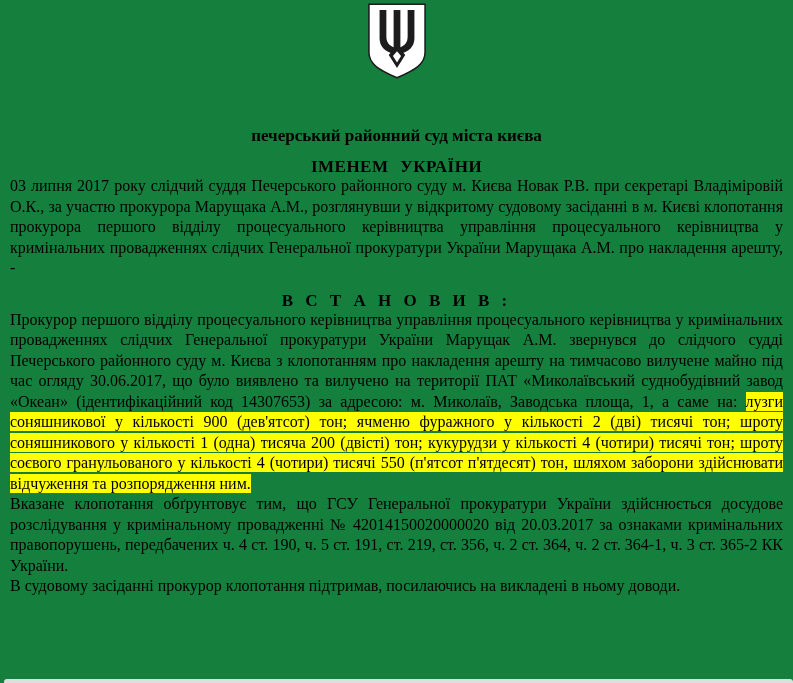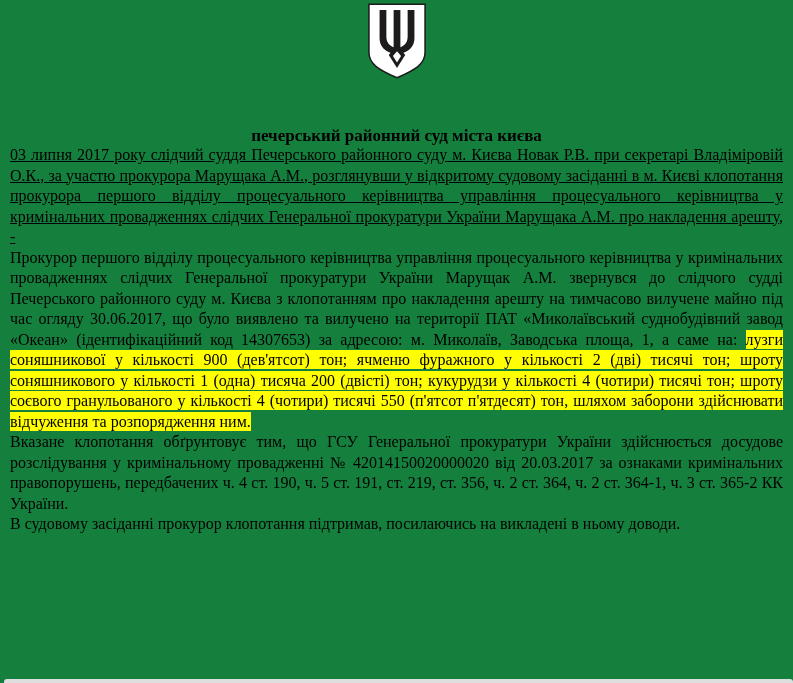--- a/index.html
+++ b/index.html
@@ -57,21 +57,21 @@
     text-align: center;
     font-weight: bold;
     font-size: 17px;
     line-height: 18px;
     letter-spacing: 4px;
   }
   p.para {
     margin: 0;
     text-align: justify;
   }
-  .p-intro   { margin-top: 12px; text-decoration: underline; }
+  .p-intro   { margin-top: 12px; }
   .p-motion  { margin-top: 13px; }
   .p-grounds { margin-top: 4px; }
   .p-hearing { margin-top: 5px; }
   mark.seized {
     color: #000000;
     padding: 1px 0;
   }
   .bottom-strip {
     position: absolute;
     left: 4px;
@@ -96,23 +96,25 @@
         <path d="M31 44 l8.5 10.5 L31 68 l-8.5 -13.5 Z"></path>
       </g>
       <path d="M31 50.5 l4.2 5 -4.2 6.8 -4.2 -6.8 Z" fill="#ffffff"></path>
     </svg>
   </div>
 
   <div class="court-name">печерський районний суд міста києва</div>
 
 
 
+  <div class="doc-subtitle">ІМЕНЕМ УКРАЇНИ</div>
 
   <p class="para p-intro">03 липня 2017 року слідчий суддя Печерського районного суду м. Києва Новак Р.В. при секретарі Владіміровій О.К., за участю прокурора Марущака А.М., розглянувши у відкритому судовому засіданні в м. Києві клопотання прокурора першого відділу процесуального керівництва управління процесуального керівництва у кримінальних провадженнях слідчих Генеральної прокуратури України Марущака А.М. про накладення арешту, -</p>
 
+  <div class="doc-heading">В С Т А Н О В И В :</div>
 
   <p class="para p-motion"><span>Прокурор першого відділу процесуального керівництва управління процесуального керівництва у кримінальних провадженнях слідчих Генеральної прокуратури України Марущак А.М. звернувся до слідчого судді Печерського районного суду м. Києва з клопотанням про накладення арешту на тимчасово вилучене майно під час огляду 30.06.2017, що було виявлено та вилучено на території ПАТ «Миколаївський суднобудівний завод «Океан» (ідентифікаційний код 14307653) за адресою: м. Миколаїв, Заводська площа, 1, а саме на: </span><mark class="seized" style="background: rgb(255, 255, 0);">лузги соняшникової у кількості 900 (дев'ятсот) тон; ячменю фуражного у кількості 2 (дві) тисячі тон; шроту соняшникового у кількості 1 (одна) тисяча 200 (двісті) тон; кукурудзи у кількості 4 (чотири) тисячі тон; шроту соєвого гранульованого у кількості 4 (чотири) тисячі 550 (п'ятсот п'ятдесят) тон, шляхом заборони здійснювати відчуження та розпорядження ним.</mark></p>
 
   <p class="para p-grounds">Вказане клопотання обґрунтовує тим, що ГСУ Генеральної прокуратури України здійснюється досудове розслідування у кримінальному провадженні № 42014150020000020 від 20.03.2017 за ознаками кримінальних правопорушень, передбачених ч. 4 ст. 190, ч. 5 ст. 191, ст. 219, ст. 356, ч. 2 ст. 364, ч. 2 ст. 364-1, ч. 3 ст. 365-2 КК України.</p>
 
   <p class="para p-hearing">В судовому засіданні прокурор клопотання підтримав, посилаючись на викладені в ньому доводи.</p>
 
   <div class="bottom-strip" style="background: rgb(222, 222, 222);"></div>
 
 </div>

